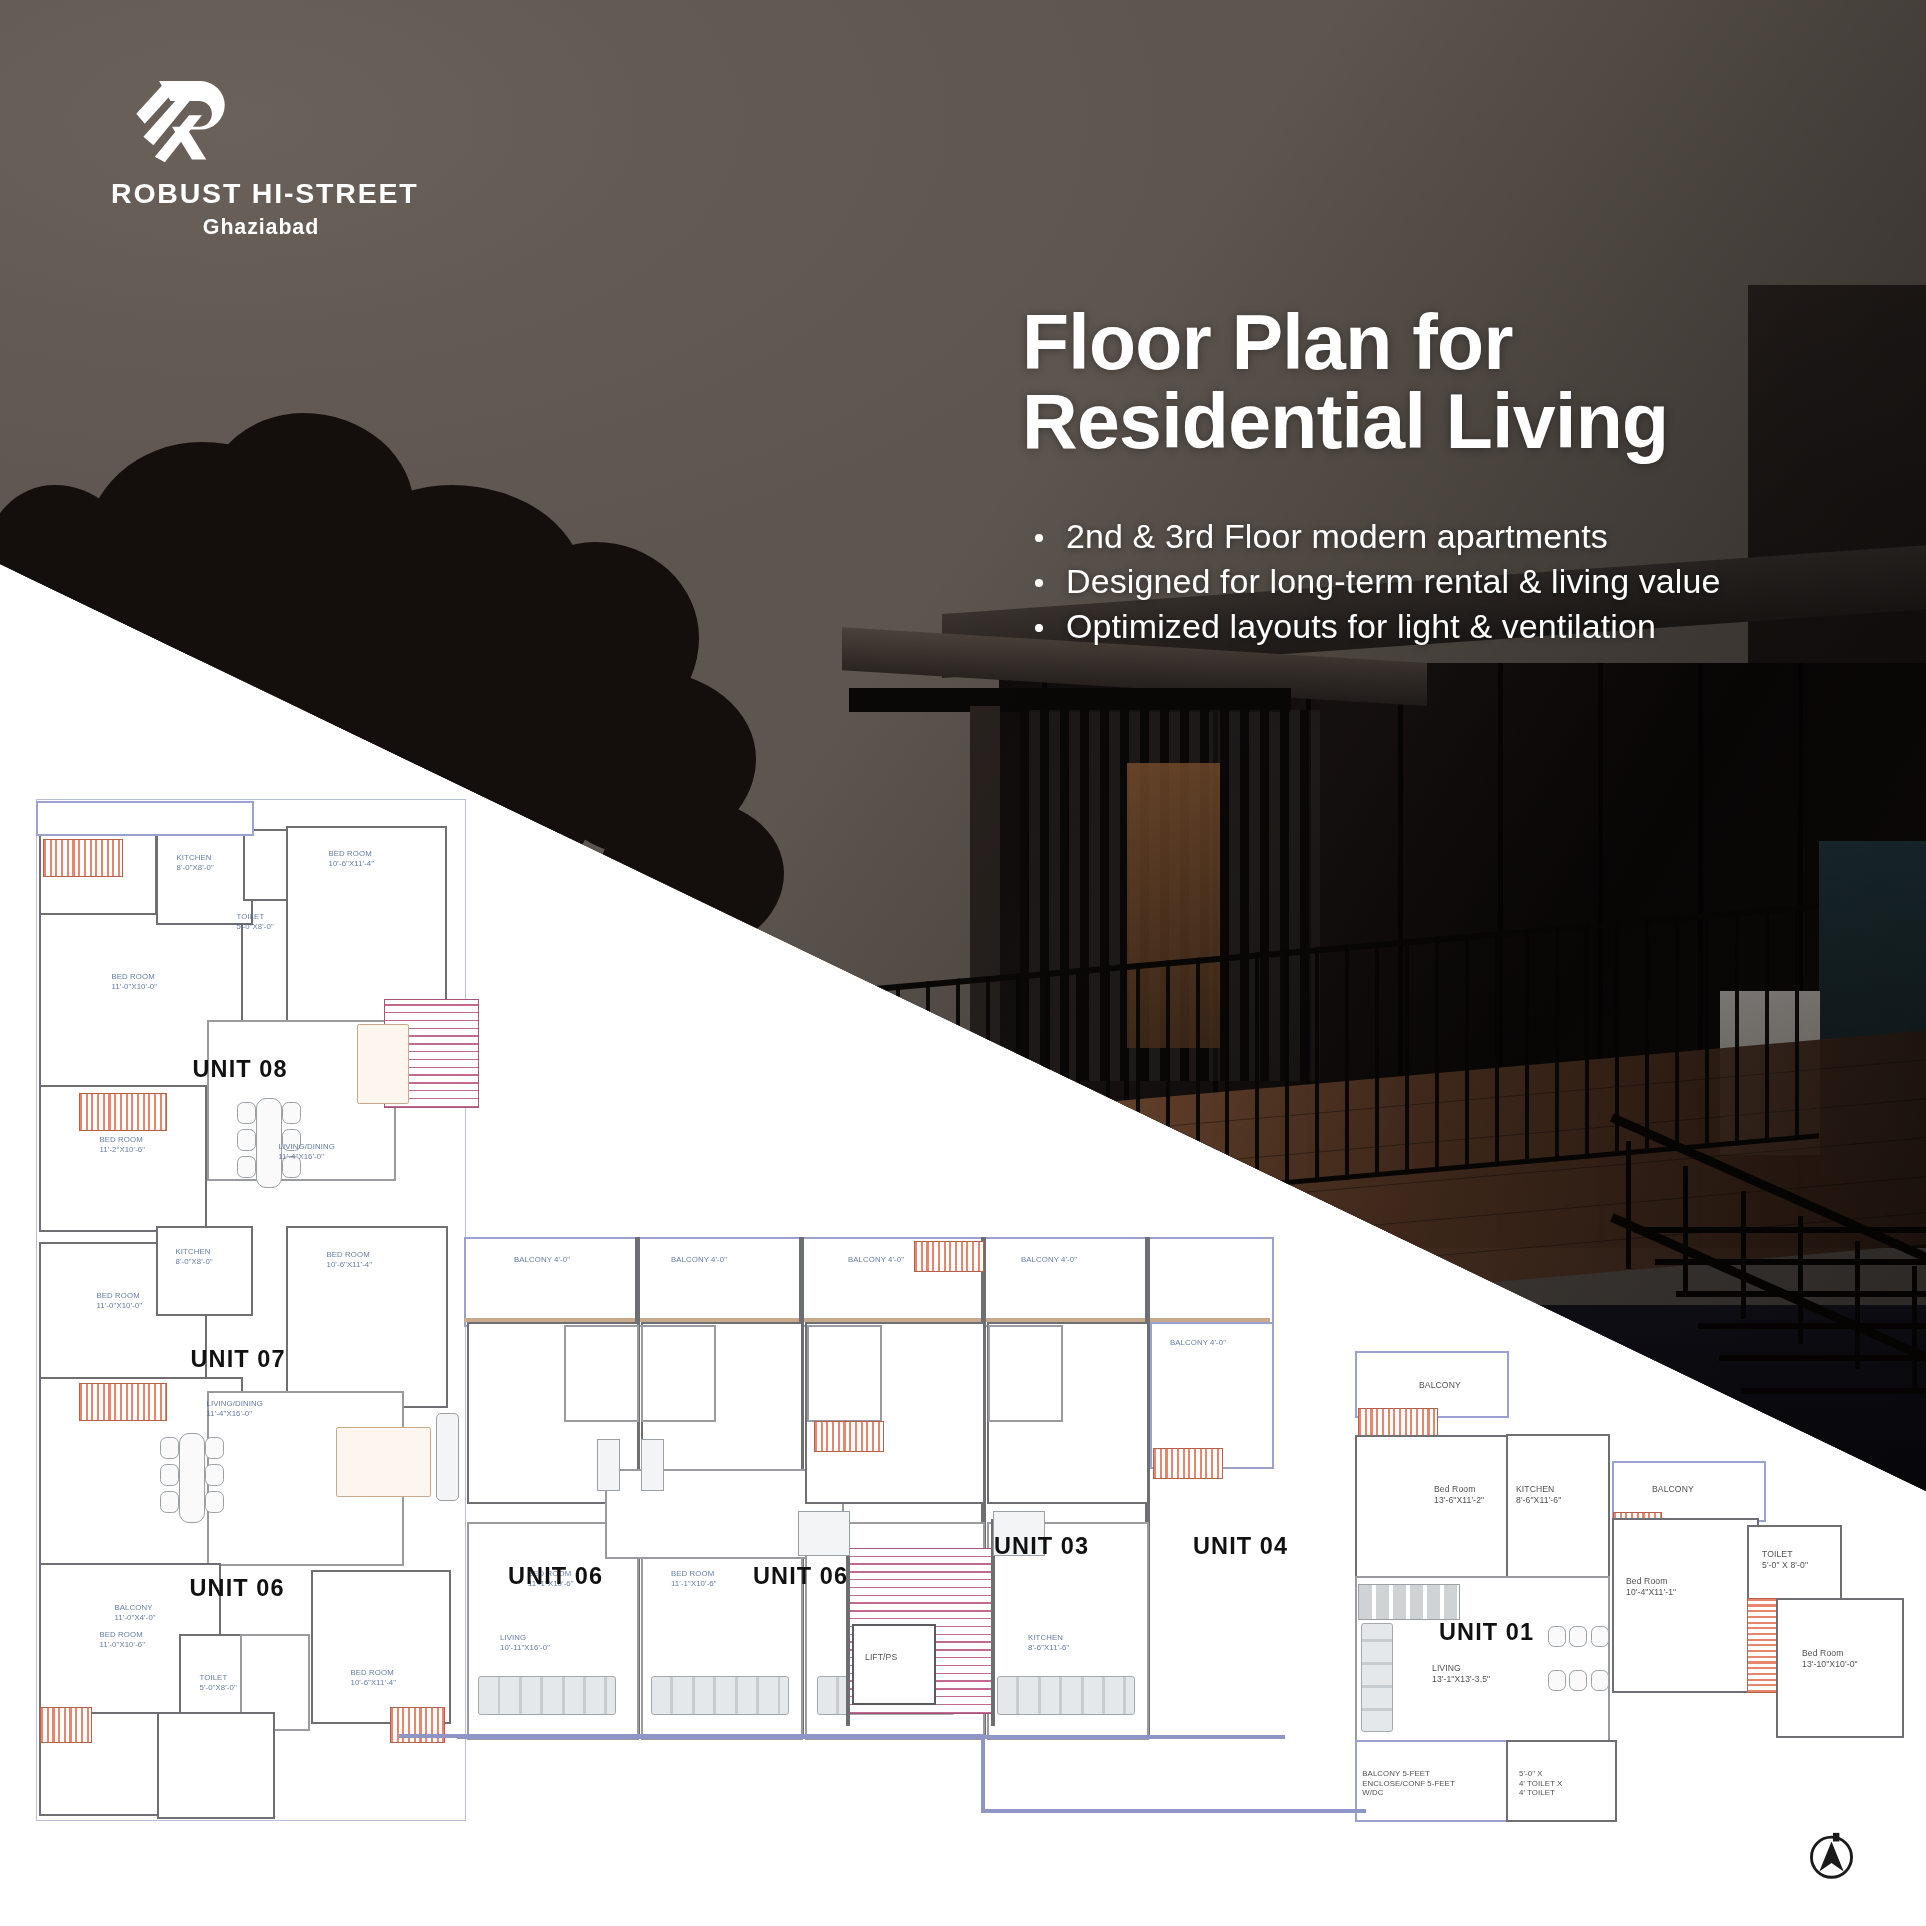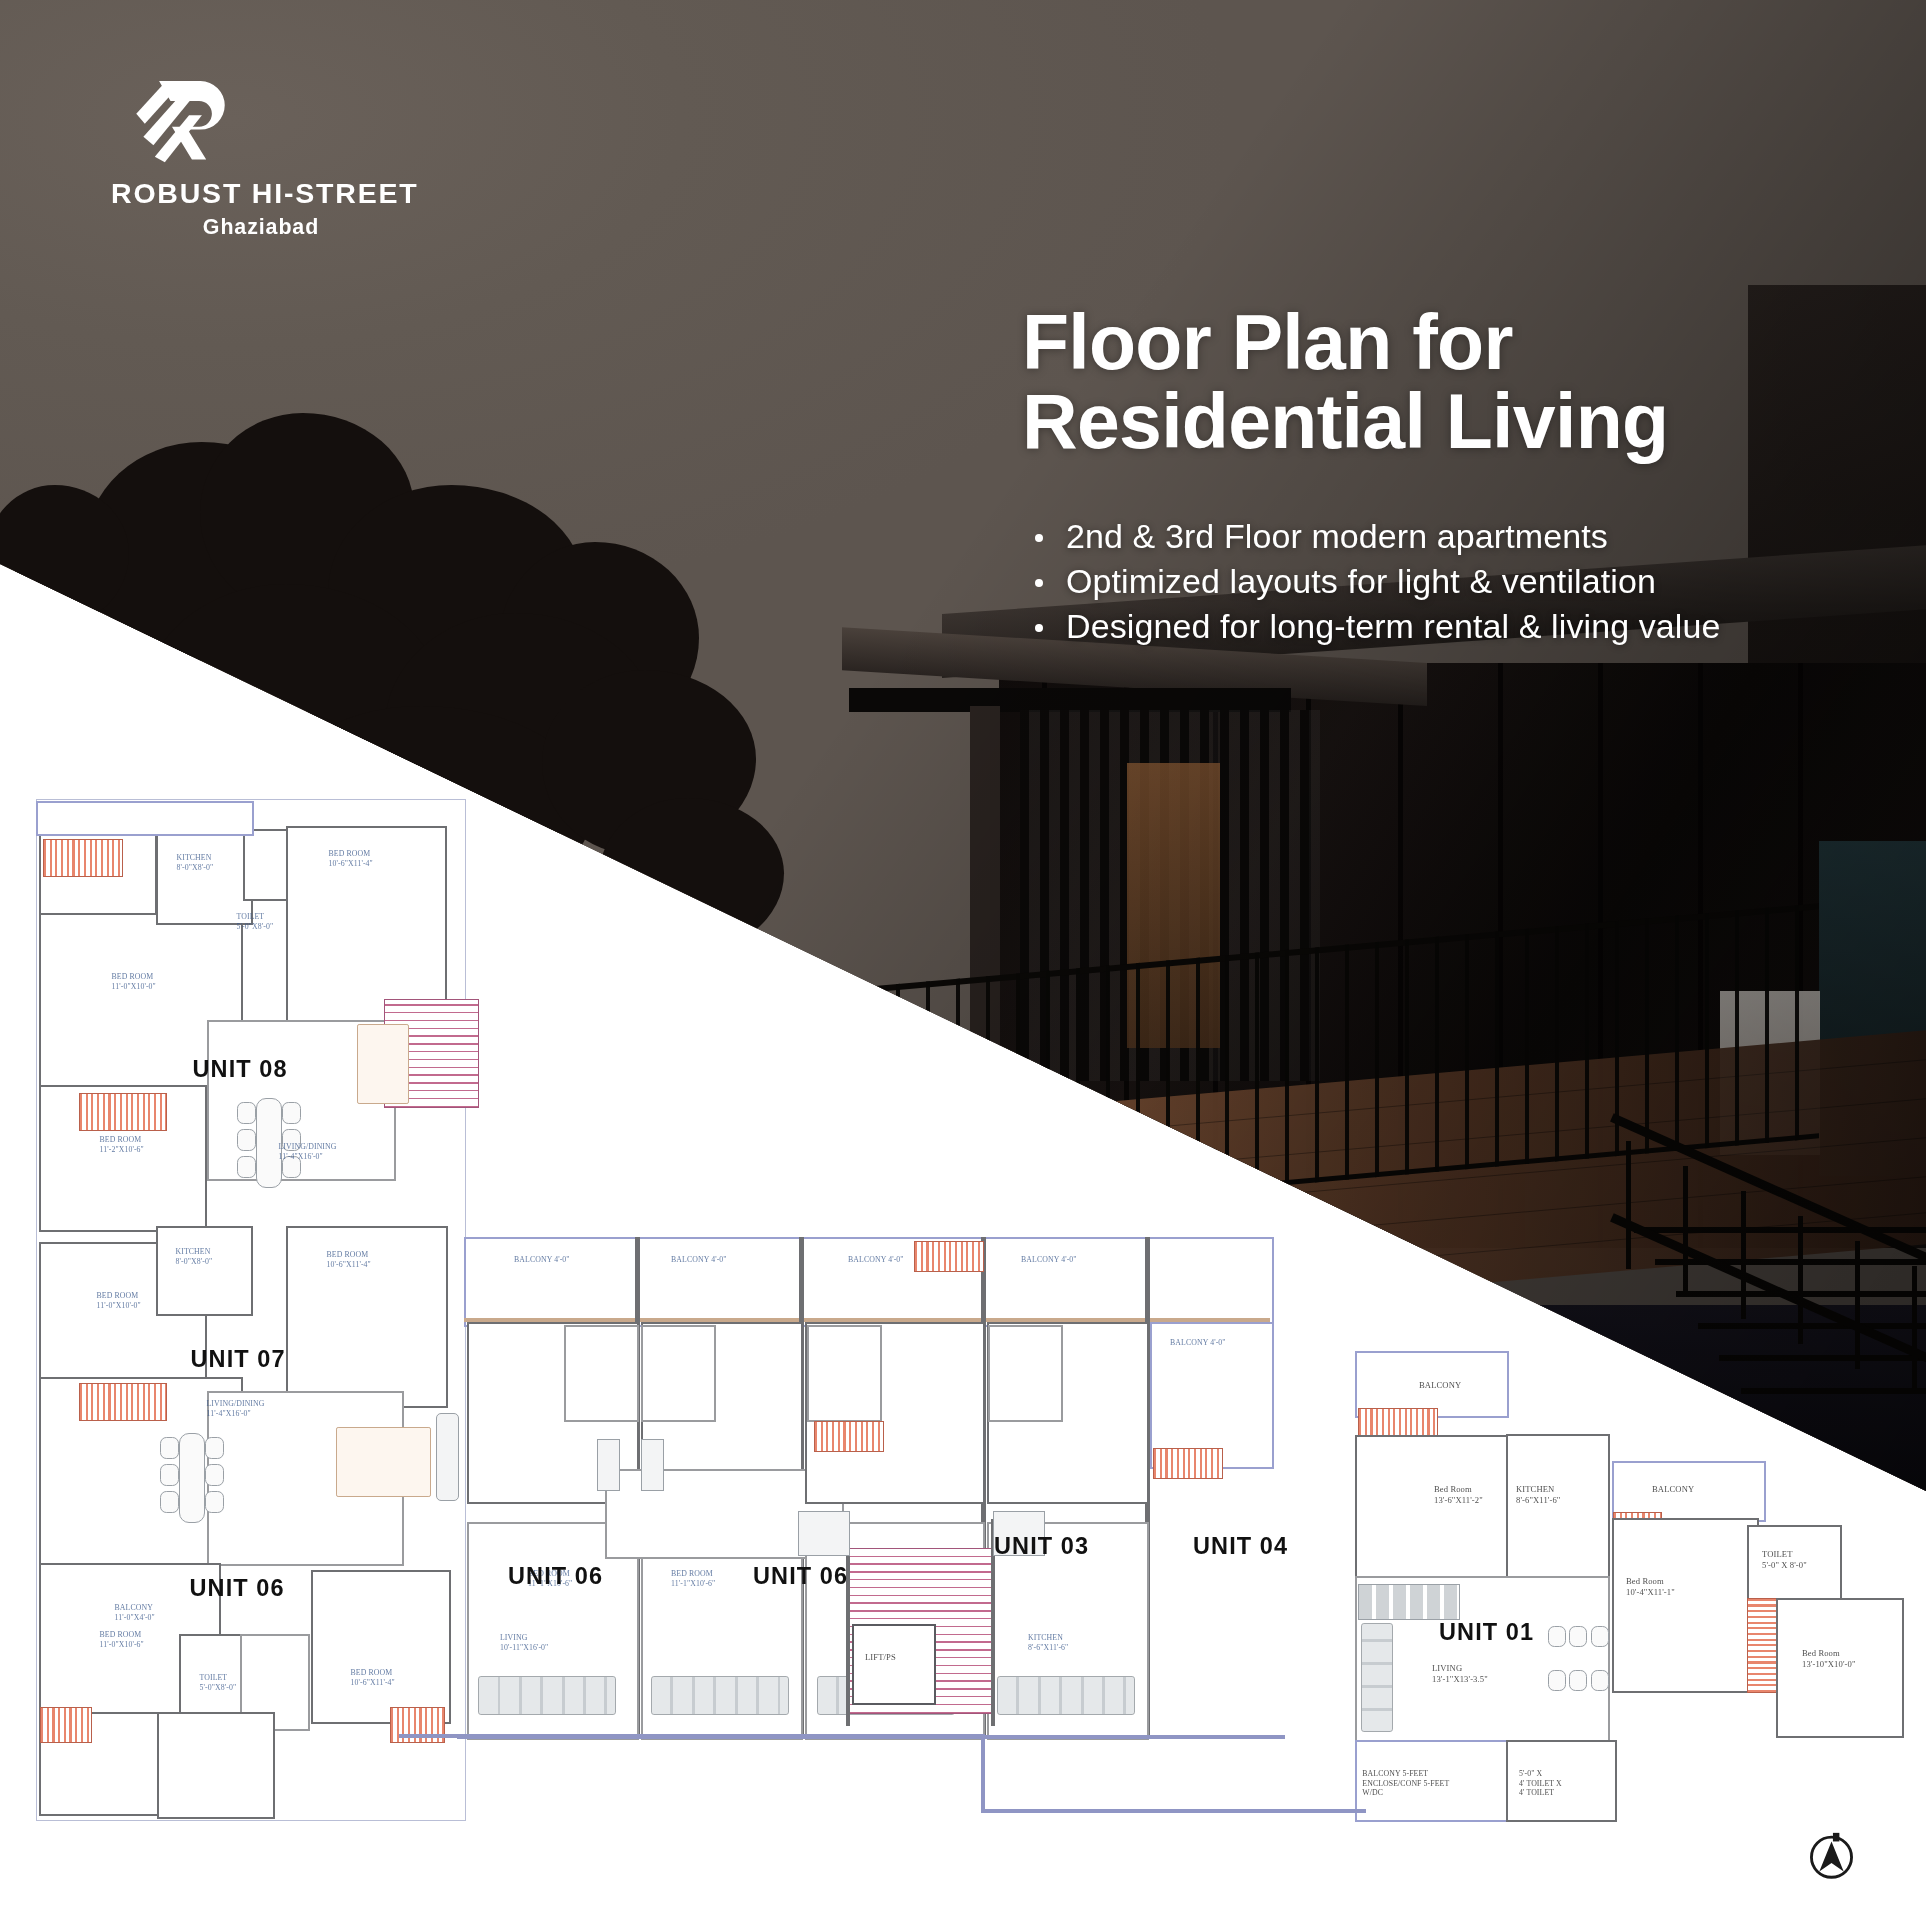--- a/index.html
+++ b/index.html
@@ -110,21 +110,21 @@
   }
 
   
   #plan{position:absolute;left:0;top:785px;width:1926px;height:1141px;}
   .unitgroup{position:absolute;}
   .wall{position:absolute;background:#6e6f72;}
   .wall.blue{background:#8f95c4;}
   .wall.tan{background:#c9a98c;}
   .room{position:absolute;border:2.1px solid #6e6f72;background:#ffffff;}
   .rlabel{position:absolute;font-size:7.8px;color:#3c5a8c;line-height:1.25;letter-spacing:0.1px;
-          font-family:Liberation Serif, serif;white-space:nowrap;opacity:.8;}
+          font-family:Liberation Sans, sans-serif;white-space:nowrap;opacity:.8;}
   .rlabel.dark{color:#222;}
   .unitlabel{
     position:absolute;font-size:23.5px;font-weight:bold;color:#111;letter-spacing:1.1px;
     font-family:"Liberation Sans",sans-serif;white-space:nowrap;
   }
   .hatch{
     position:absolute;
     background:repeating-linear-gradient(90deg,#e8866d 0 2.1px,#ffffff 2.1px 5.7px);
     border:1.4px solid #b9604b;
   }
@@ -282,22 +282,22 @@
   </div>
 
   <div id="headline">
     <div class="t-line">Floor Plan for</div>
     <div class="t-line">Residential Living</div>
   </div>
 
   <div id="bullets">
     <ul>
       <li>2nd &amp; 3rd Floor modern apartments</li>
+      <li>Designed for long-term rental &amp; living value</li>
       <li>Optimized layouts for light &amp; ventilation</li>
-      <li>Designed for long-term rental &amp; living value</li>
     </ul>
   </div>
 
   <div id="plan">
 
     <div class="unitgroup" style="left:28.5px;top:0px;width:485px;height:1056px;">
 
       <div class="outline" style="left:7.1px;top:14.3px;width:428px;height:1020px;border-color:#b9bed6;"></div>
 
       <div class="room" style="left:10px;top:43px;width:114px;height:136px;"></div>

